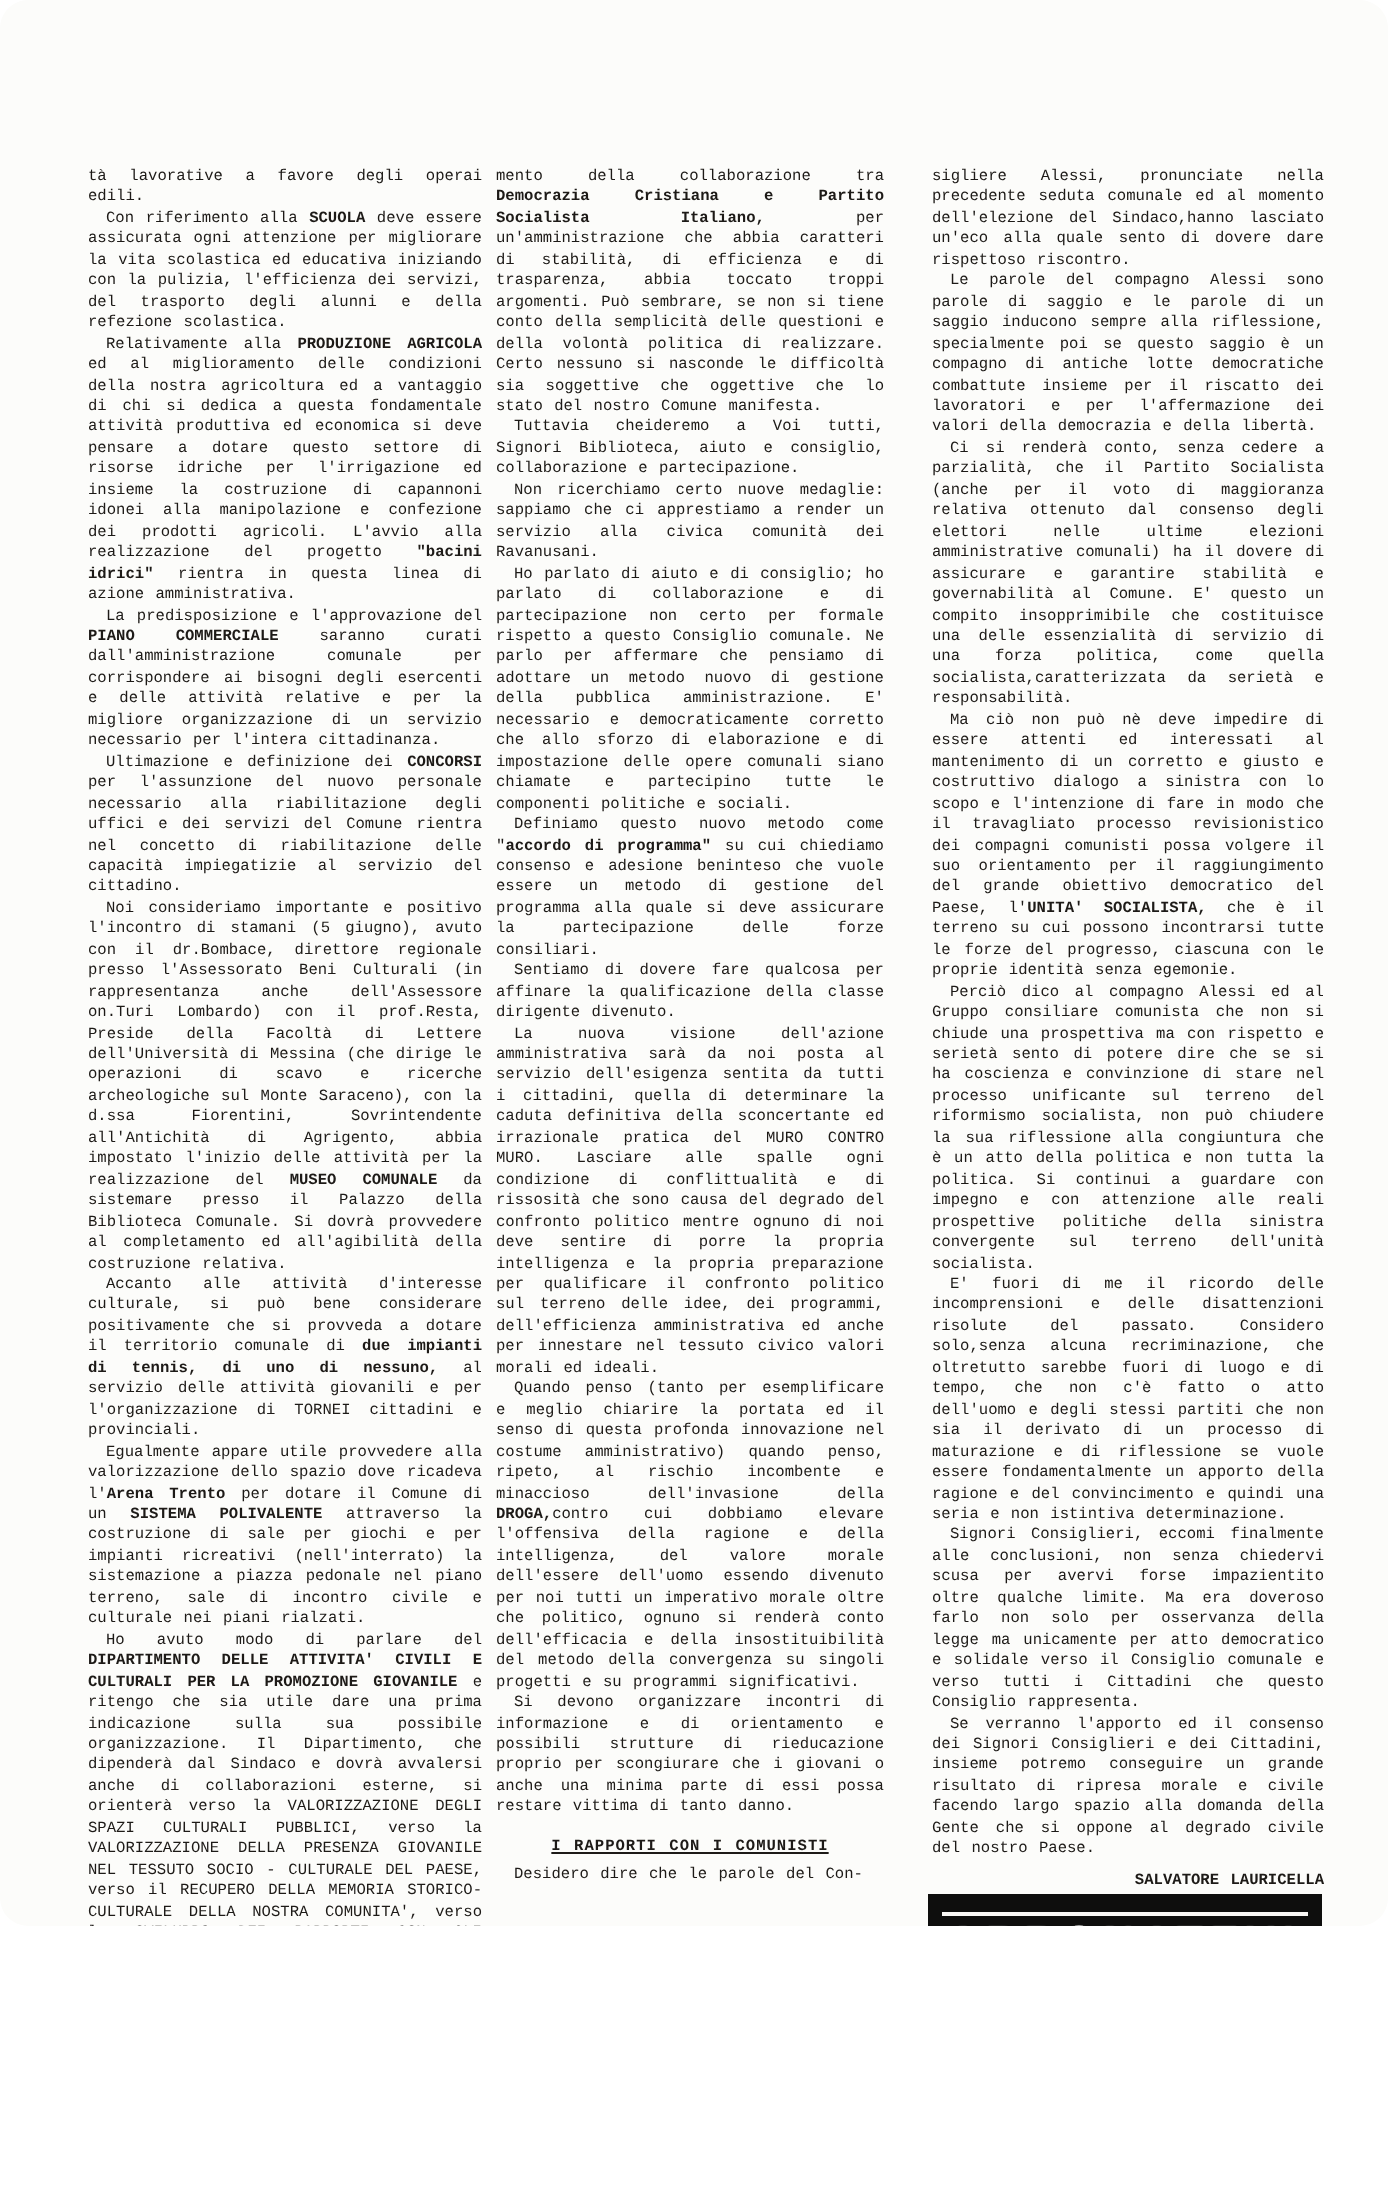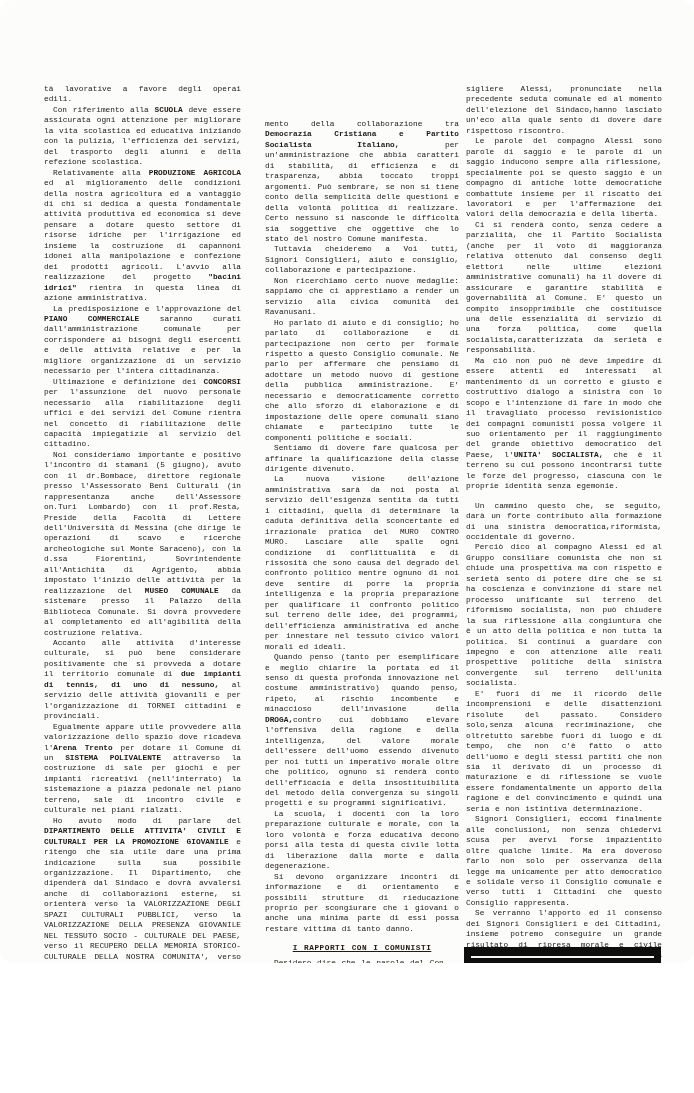--- a/index.html
+++ b/index.html
@@ -6,21 +6,21 @@
   .page{
     position:relative;width:694px;height:963px;background:#fcfcfa;
     font-family:"Liberation Mono","DejaVu Sans Mono",monospace;
     color:#1d1a17;overflow:hidden;border-radius:14px;
   }
   .col{
     position:absolute;top:84px;text-align:justify;
     font-size:7.8px;line-height:10.45px;word-spacing:1px;
   }
   #col-left{left:44px;width:197px;}
-  #col-middle{left:265px;width:194px;margin-top:35px;}
+  #col-middle{left:248px;width:194px;}
   #col-right{left:466px;width:196px;}
   .col p{margin:0;text-indent:9px;}
   .col p.noindent{text-indent:0;}
   .col p.gap{margin-top:9px;}
   .col p.heading{
     font-weight:bold;text-align:center;text-indent:0;
     margin-top:9px;margin-bottom:4px;text-decoration:underline;letter-spacing:.5px;
   }
   .col p.sig{text-align:right;font-weight:bold;margin-top:5px;text-indent:0;}
   b{font-weight:bold;}
@@ -59,37 +59,36 @@
       <p>La predisposizione e l'approvazione del <b>PIANO COMMERCIALE</b> saranno curati dall'amministrazione comunale per corrispondere ai bisogni degli esercenti e delle attività relative e per la migliore organizzazione di un servizio necessario per l'intera cittadinanza.</p>
       <p>Ultimazione e definizione dei <b>CONCORSI</b> per l'assunzione del nuovo personale necessario alla riabilitazione degli uffici e dei servizi del Comune rientra nel concetto di riabilitazione delle capacità impiegatizie al servizio del cittadino.</p>
       <p>Noi consideriamo importante e positivo l'incontro di stamani (5 giugno), avuto con il dr.Bombace, direttore regionale presso l'Assessorato Beni Culturali (in rappresentanza anche dell'Assessore on.Turi Lombardo) con il prof.Resta, Preside della Facoltà di Lettere dell'Università di Messina (che dirige le operazioni di scavo e ricerche archeologiche sul Monte Saraceno), con la d.ssa Fiorentini, Sovrintendente all'Antichità di Agrigento, abbia impostato l'inizio delle attività per la realizzazione del <b>MUSEO COMUNALE</b> da sistemare presso il Palazzo della Biblioteca Comunale. Si dovrà provvedere al completamento ed all'agibilità della costruzione relativa.</p>
       <p>Accanto alle attività d'interesse culturale, si può bene considerare positivamente che si provveda a dotare il territorio comunale di <b>due impianti di tennis, di uno di nessuno,</b> al servizio delle attività giovanili e per l'organizzazione di TORNEI cittadini e provinciali.</p>
       <p>Egualmente appare utile provvedere alla valorizzazione dello spazio dove ricadeva l'<b>Arena Trento</b> per dotare il Comune di un <b>SISTEMA POLIVALENTE</b> attraverso la costruzione di sale per giochi e per impianti ricreativi (nell'interrato) la sistemazione a piazza pedonale nel piano terreno, sale di incontro civile e culturale nei piani rialzati.</p>
       <p>Ho avuto modo di parlare del <b>DIPARTIMENTO DELLE ATTIVITA' CIVILI E CULTURALI PER LA PROMOZIONE GIOVANILE</b> e ritengo che sia utile dare una prima indicazione sulla sua possibile organizzazione. Il Dipartimento, che dipenderà dal Sindaco e dovrà avvalersi anche di collaborazioni esterne, si orienterà verso la VALORIZZAZIONE DEGLI SPAZI CULTURALI PUBBLICI, verso la VALORIZZAZIONE DELLA PRESENZA GIOVANILE NEL TESSUTO SOCIO - CULTURALE DEL PAESE, verso il RECUPERO DELLA MEMORIA STORICO-CULTURALE DELLA NOSTRA COMUNITA', verso lo SVILUPPO DEI RAPPORTI CON GLI EMIGRATI,verso lo SVILUPPO DI UNA CULTURA DELLA SOLIDARIETA' verso il SOSTEGNO DELL'AZIONE FORMATIVA DELLA SCUOLA DI BASE.</p>
       <p>Signori Consiglieri, potrebbe forse sollevarsi il dubbio che l'esposizione del programma che viene posto a fonda-</p>
     </div>
   <div class="col" id="col-middle">
       <p class="noindent">mento della collaborazione tra <b>Democrazia Cristiana e Partito Socialista Italiano,</b> per un'amministrazione che abbia caratteri di stabilità, di efficienza e di trasparenza, abbia toccato troppi argomenti. Può sembrare, se non si tiene conto della semplicità delle questioni e della volontà politica di realizzare. Certo nessuno si nasconde le difficoltà sia soggettive che oggettive che lo stato del nostro Comune manifesta.</p>
-      <p>Tuttavia cheideremo a Voi tutti, Signori Consiglieri, aiuto e consiglio, collaborazione e partecipazione.</p>
+      <p>Tuttavia cheideremo a Voi tutti, Signori Biblioteca, aiuto e consiglio, collaborazione e partecipazione.</p>
       <p>Non ricerchiamo certo nuove medaglie: sappiamo che ci apprestiamo a render un servizio alla civica comunità dei Ravanusani.</p>
       <p>Ho parlato di aiuto e di consiglio; ho parlato di collaborazione e di partecipazione non certo per formale rispetto a questo Consiglio comunale. Ne parlo per affermare che pensiamo di adottare un metodo nuovo di gestione della pubblica amministrazione. E' necessario e democraticamente corretto che allo sforzo di elaborazione e di impostazione delle opere comunali siano chiamate e partecipino tutte le componenti politiche e sociali.</p>
+      <p>Definiamo questo nuovo metodo come "<b>accordo di programma"</b> su cui chiediamo consenso e adesione beninteso che vuole essere un metodo di gestione del programma alla quale si deve assicurare la partecipazione delle forze consiliari.</p>
       <p>Sentiamo di dovere fare qualcosa per affinare la qualificazione della classe dirigente divenuto.</p>
       <p>La nuova visione dell'azione amministrativa sarà da noi posta al servizio dell'esigenza sentita da tutti i cittadini, quella di determinare la caduta definitiva della sconcertante ed irrazionale pratica del MURO CONTRO MURO. Lasciare alle spalle ogni condizione di conflittualità e di rissosità che sono causa del degrado del confronto politico mentre ognuno di noi deve sentire di porre la propria intelligenza e la propria preparazione per qualificare il confronto politico sul terreno delle idee, dei programmi, dell'efficienza amministrativa ed anche per innestare nel tessuto civico valori morali ed ideali.</p>
       <p>Quando penso (tanto per esemplificare e meglio chiarire la portata ed il senso di questa profonda innovazione nel costume amministrativo) quando penso, ripeto, al rischio incombente e minaccioso dell'invasione della <b>DROGA,</b>contro cui dobbiamo elevare l'offensiva della ragione e della intelligenza, del valore morale dell'essere dell'uomo essendo divenuto per noi tutti un imperativo morale oltre che politico, ognuno si renderà conto dell'efficacia e della insostituibilità del metodo della convergenza su singoli progetti e su programmi significativi.</p>
-      <p>La scuola, i docenti con la loro preparazione culturale e morale, con la loro volontà e forza educativa decono porsi alla testa di questa civile lotta di liberazione dalla morte e dalla degenerazione.</p>
       <p>Si devono organizzare incontri di informazione e di orientamento e possibili strutture di rieducazione proprio per scongiurare che i giovani o anche una minima parte di essi possa restare vittima di tanto danno.</p>
       <p class="gap heading">I RAPPORTI CON I COMUNISTI</p>
       <p>Desidero dire che le parole del Con-</p>
     </div>
   <div class="col" id="col-right">
       <p class="noindent">sigliere Alessi, pronunciate nella precedente seduta comunale ed al momento dell'elezione del Sindaco,hanno lasciato un'eco alla quale sento di dovere dare rispettoso riscontro.</p>
       <p>Le parole del compagno Alessi sono parole di saggio e le parole di un saggio inducono sempre alla riflessione, specialmente poi se questo saggio è un compagno di antiche lotte democratiche combattute insieme per il riscatto dei lavoratori e per l'affermazione dei valori della democrazia e della libertà.</p>
       <p>Ci si renderà conto, senza cedere a parzialità, che il Partito Socialista (anche per il voto di maggioranza relativa ottenuto dal consenso degli elettori nelle ultime elezioni amministrative comunali) ha il dovere di assicurare e garantire stabilità e governabilità al Comune. E' questo un compito insopprimibile che costituisce una delle essenzialità di servizio di una forza politica, come quella socialista,caratterizzata da serietà e responsabilità.</p>
       <p>Ma ciò non può nè deve impedire di essere attenti ed interessati al mantenimento di un corretto e giusto e costruttivo dialogo a sinistra con lo scopo e l'intenzione di fare in modo che il travagliato processo revisionistico dei compagni comunisti possa volgere il suo orientamento per il raggiungimento del grande obiettivo democratico del Paese, l'<b>UNITA' SOCIALISTA,</b> che è il terreno su cui possono incontrarsi tutte le forze del progresso, ciascuna con le proprie identità senza egemonie.</p>
-      <p class="gap">Un cammino questo che, se seguito, darà un forte contributo alla formazione di una sinistra democratica,riformista, occidentale di governo.</p>
       <p>Perciò dico al compagno Alessi ed al Gruppo consiliare comunista che non si chiude una prospettiva ma con rispetto e serietà sento di potere dire che se si ha coscienza e convinzione di stare nel processo unificante sul terreno del riformismo socialista, non può chiudere la sua riflessione alla congiuntura che è un atto della politica e non tutta la politica. Si continui a guardare con impegno e con attenzione alle reali prospettive politiche della sinistra convergente sul terreno dell'unità socialista.</p>
       <p>E' fuori di me il ricordo delle incomprensioni e delle disattenzioni risolute del passato. Considero solo,senza alcuna recriminazione, che oltretutto sarebbe fuori di luogo e di tempo, che non c'è fatto o atto dell'uomo e degli stessi partiti che non sia il derivato di un processo di maturazione e di riflessione se vuole essere fondamentalmente un apporto della ragione e del convincimento e quindi una seria e non istintiva determinazione.</p>
       <p>Signori Consiglieri, eccomi finalmente alle conclusioni, non senza chiedervi scusa per avervi forse impazientito oltre qualche limite. Ma era doveroso farlo non solo per osservanza della legge ma unicamente per atto democratico e solidale verso il Consiglio comunale e verso tutti i Cittadini che questo Consiglio rappresenta.</p>
       <p>Se verranno l'apporto ed il consenso dei Signori Consiglieri e dei Cittadini, insieme potremo conseguire un grande risultato di ripresa morale e civile facendo largo spazio alla domanda della Gente che si oppone al degrado civile del nostro Paese.</p>
       <p class="sig"><b>SALVATORE LAURICELLA</b></p>
     </div>
 
   <div class="banner">
     <div class="banner-rule"></div>
     <div class="banner-text">ABBONATEVI</div>

